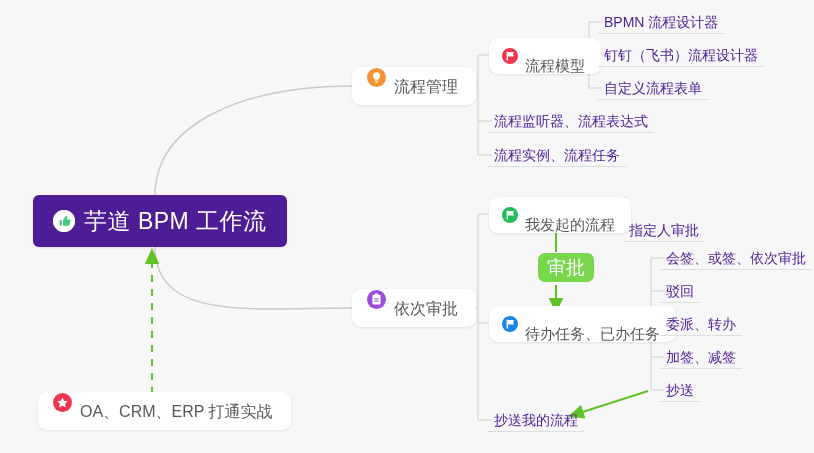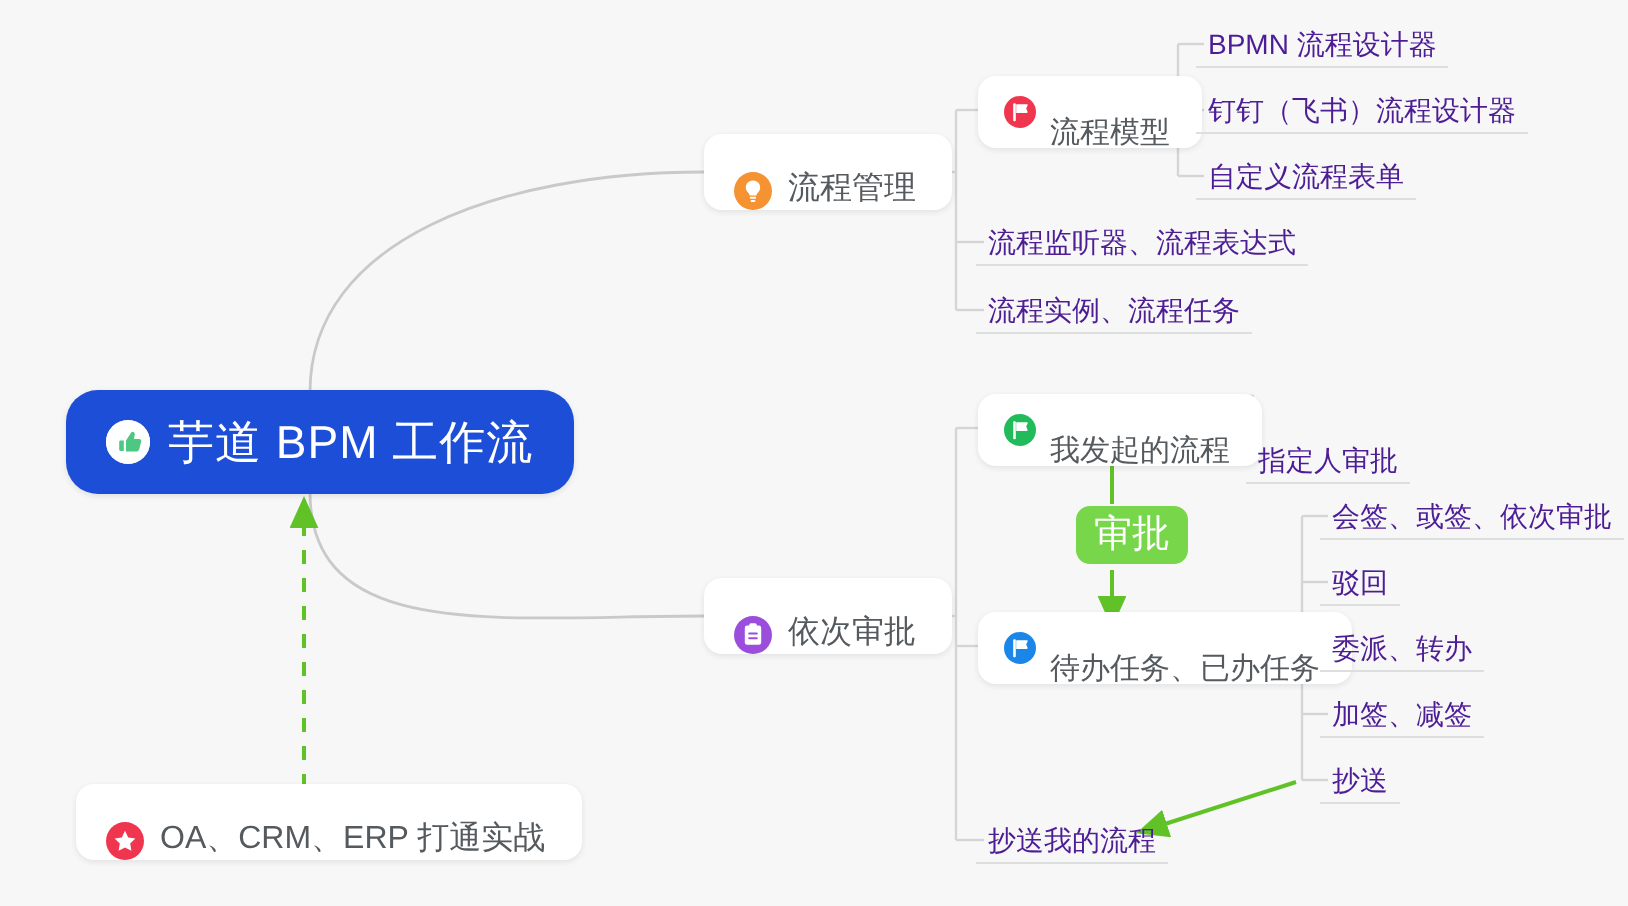--- a/index.html
+++ b/index.html
@@ -34,22 +34,22 @@
   .node {
     position: absolute;
     box-sizing: border-box;
     white-space: nowrap;
     display: flex;
     align-items: center;
   }
 
   
   .root {
-    background: #1d4ed8;
-    border-radius: 16px;
+    background: #4c1d95;
+    border-radius: 6px;
     color: #ffffff;
     padding: 0 20px;
     height: 52px;
     box-shadow: 0 1px 3px rgba(0,0,0,0.10);
   }
   .root .label {
     font-size: 23px;
     letter-spacing: 0.5px;
   }
 
@@ -62,22 +62,21 @@
     box-shadow: 0 1px 3px rgba(0,0,0,0.09);
     color: #555a5e;
   }
   .card .label {
     font-size: 15px;
     margin-top: 20px;
   }
 
   .card-wide {
     height: 38px;
-    padding: 0 18px 0 15px;
-    align-items: flex-end;
+    padding: 0 18px 17px 15px;
   }
   .card-wide .label { font-size: 16px; }
 
   
   .leaf {
     color: #4c1d95;
     font-size: 14px;
     padding: 0 6px 4px 6px;
     border-bottom: 1px solid #dddede;
     height: 24px;

